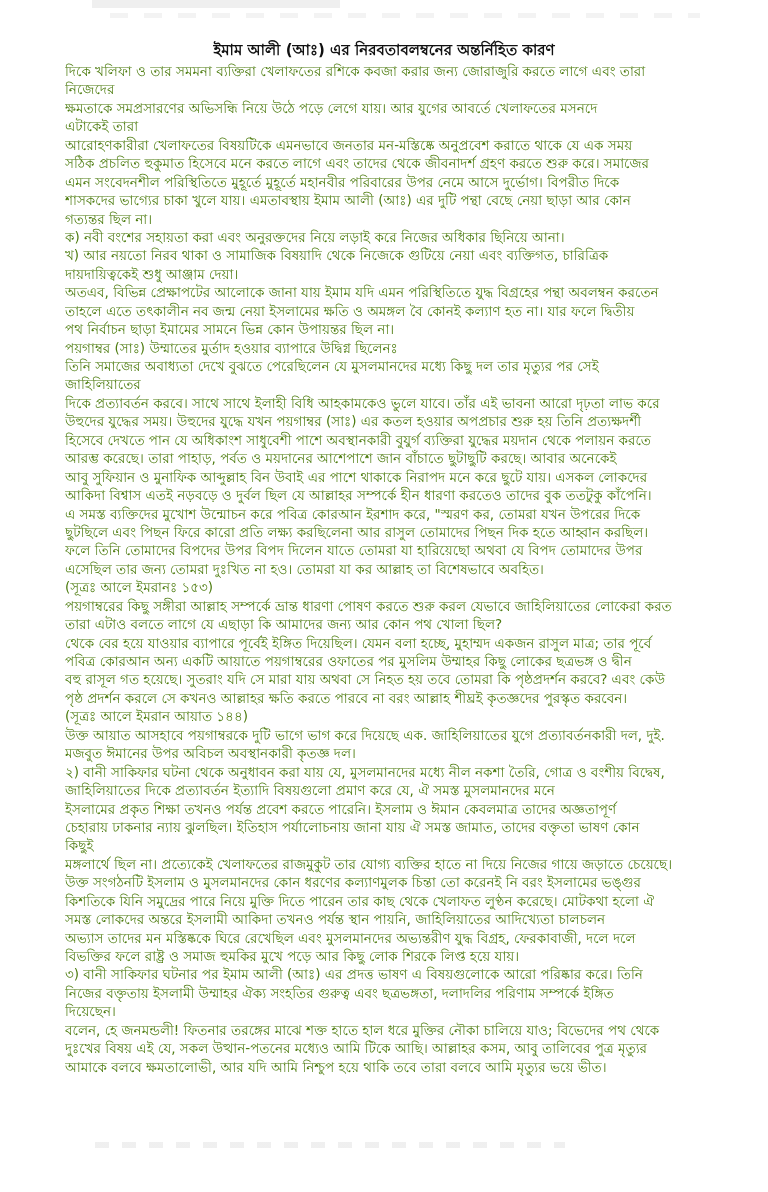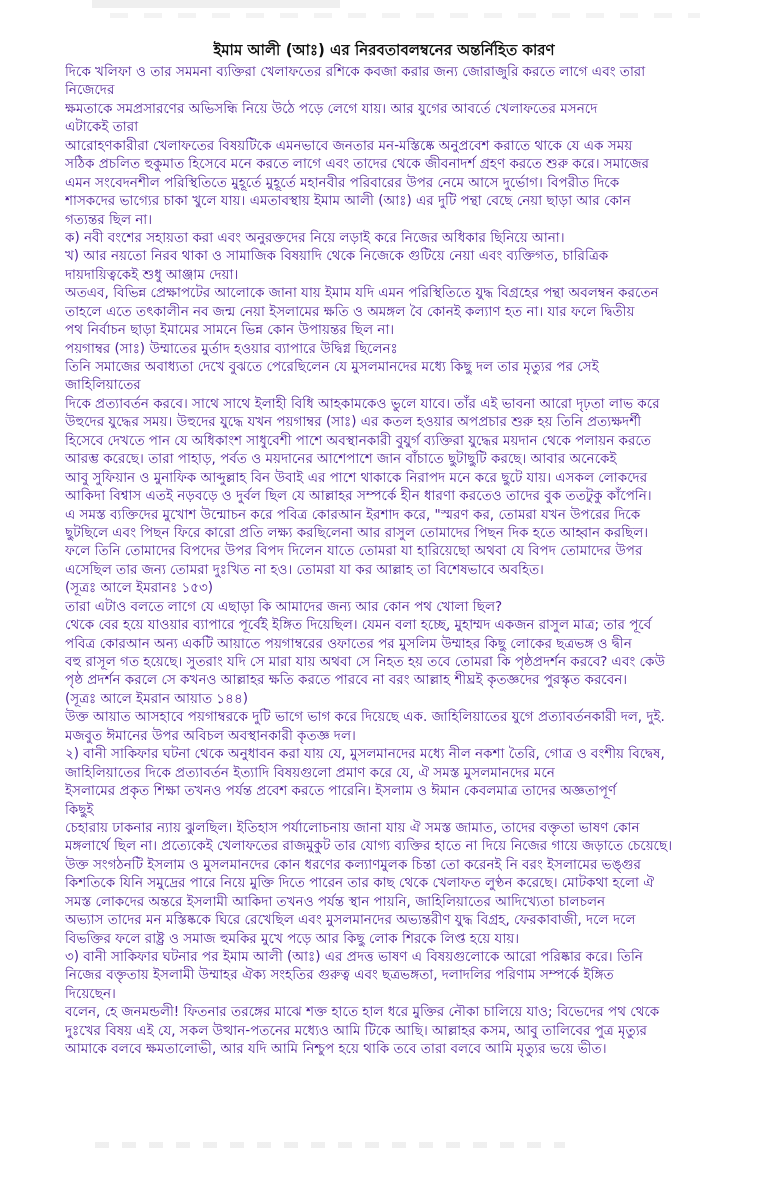--- a/index.html
+++ b/index.html
@@ -46,21 +46,21 @@
   }
   .doc-body {
     position: absolute;
     top: 62px;
     left: 65px;
     width: 648px;
     height: 1090px;
     overflow: hidden;
     font-size: 13.5px;
     line-height: 18.45px;
-    color: #4c1d95;
+    color: #4d7c0f;
   }
   .text-line {
     height: 18.45px;
     white-space: nowrap;
     overflow: hidden;
   }
   .artifact-bottom-ghost {
     position: absolute;
     left: 95px;
     top: 1142px;
@@ -100,33 +100,34 @@
       <div class="text-line">উহুদের যুদ্ধের সময়। উহুদের যুদ্ধে যখন পয়গাম্বর (সাঃ) এর কতল হওয়ার অপপ্রচার শুরু হয় তিনি প্রত্যক্ষদর্শী</div>
       <div class="text-line">হিসেবে দেখতে পান যে অধিকাংশ সাধুবেশী পাশে অবস্থানকারী বুযুর্গ ব্যক্তিরা যুদ্ধের ময়দান থেকে পলায়ন করতে</div>
       <div class="text-line">আরম্ভ করেছে। তারা পাহাড়, পর্বত ও ময়দানের আশেপাশে জান বাঁচাতে ছুটাছুটি করছে। আবার অনেকেই</div>
       <div class="text-line">আবু সুফিয়ান ও মুনাফিক আব্দুল্লাহ বিন উবাই এর পাশে থাকাকে নিরাপদ মনে করে ছুটে যায়। এসকল লোকদের</div>
       <div class="text-line">আকিদা বিশ্বাস এতই নড়বড়ে ও দুর্বল ছিল যে আল্লাহর সম্পর্কে হীন ধারণা করতেও তাদের বুক ততটুকু কাঁপেনি।</div>
       <div class="text-line">এ সমস্ত ব্যক্তিদের মুখোশ উন্মোচন করে পবিত্র কোরআন ইরশাদ করে, "স্মরণ কর, তোমরা যখন উপরের দিকে</div>
       <div class="text-line">ছুটছিলে এবং পিছন ফিরে কারো প্রতি লক্ষ্য করছিলেনা আর রাসুল তোমাদের পিছন দিক হতে আহ্বান করছিল।</div>
       <div class="text-line">ফলে তিনি তোমাদের বিপদের উপর বিপদ দিলেন যাতে তোমরা যা হারিয়েছো অথবা যে বিপদ তোমাদের উপর</div>
       <div class="text-line">এসেছিল তার জন্য তোমরা দুঃখিত না হও। তোমরা যা কর আল্লাহ তা বিশেষভাবে অবহিত।</div>
       <div class="text-line">(সূত্রঃ আলে ইমরানঃ ১৫৩)</div>
+      <div class="text-line">পয়গাম্বরের কিছু সঙ্গীরা আল্লাহ সম্পর্কে ভ্রান্ত ধারণা পোষণ করতে শুরু করল যেভাবে জাহিলিয়াতের লোকেরা করত</div>
       <div class="text-line">তারা এটাও বলতে লাগে যে এছাড়া কি আমাদের জন্য আর কোন পথ খোলা ছিল?</div>
       <div class="text-line">থেকে বের হয়ে যাওয়ার ব্যাপারে পূর্বেই ইঙ্গিত দিয়েছিল। যেমন বলা হচ্ছে, মুহাম্মদ একজন রাসুল মাত্র; তার পূর্বে</div>
       <div class="text-line">পবিত্র কোরআন অন্য একটি আয়াতে পয়গাম্বরের ওফাতের পর মুসলিম উম্মাহর কিছু লোকের ছত্রভঙ্গ ও দ্বীন</div>
       <div class="text-line">বহু রাসূল গত হয়েছে। সুতরাং যদি সে মারা যায় অথবা সে নিহত হয় তবে তোমরা কি পৃষ্ঠপ্রদর্শন করবে? এবং কেউ</div>
       <div class="text-line">পৃষ্ঠ প্রদর্শন করলে সে কখনও আল্লাহর ক্ষতি করতে পারবে না বরং আল্লাহ শীঘ্রই কৃতজ্ঞদের পুরস্কৃত করবেন।</div>
       <div class="text-line">(সূত্রঃ আলে ইমরান আয়াত ১৪৪)</div>
       <div class="text-line">উক্ত আয়াত আসহাবে পয়গাম্বরকে দুটি ভাগে ভাগ করে দিয়েছে এক. জাহিলিয়াতের যুগে প্রত্যাবর্তনকারী দল, দুই.</div>
       <div class="text-line">মজবুত ঈমানের উপর অবিচল অবস্থানকারী কৃতজ্ঞ দল।</div>
       <div class="text-line">২) বানী সাকিফার ঘটনা থেকে অনুধাবন করা যায় যে, মুসলমানদের মধ্যে নীল নকশা তৈরি, গোত্র ও বংশীয় বিদ্বেষ,</div>
       <div class="text-line">জাহিলিয়াতের দিকে প্রত্যাবর্তন ইত্যাদি বিষয়গুলো প্রমাণ করে যে, ঐ সমস্ত মুসলমানদের মনে</div>
       <div class="text-line">ইসলামের প্রকৃত শিক্ষা তখনও পর্যন্ত প্রবেশ করতে পারেনি। ইসলাম ও ঈমান কেবলমাত্র তাদের অজ্ঞতাপূর্ণ</div>
+      <div class="text-line">চেহারায় ঢাকনার ন্যায় ঝুলছিল। ইতিহাস পর্যালোচনায় জানা যায় ঐ সমস্ত জামাত, তাদের বক্তৃতা ভাষণ কোন</div>
       <div class="text-line">কিছুই</div>
-      <div class="text-line">চেহারায় ঢাকনার ন্যায় ঝুলছিল। ইতিহাস পর্যালোচনায় জানা যায় ঐ সমস্ত জামাত, তাদের বক্তৃতা ভাষণ কোন</div>
       <div class="text-line">মঙ্গলার্থে ছিল না। প্রত্যেকেই খেলাফতের রাজমুকুট তার যোগ্য ব্যক্তির হাতে না দিয়ে নিজের গায়ে জড়াতে চেয়েছে।</div>
       <div class="text-line">উক্ত সংগঠনটি ইসলাম ও মুসলমানদের কোন ধরণের কল্যাণমুলক চিন্তা তো করেনই নি বরং ইসলামের ভঙ্গুর</div>
       <div class="text-line">কিশতিকে যিনি সমুদ্রের পারে নিয়ে মুক্তি দিতে পারেন তার কাছ থেকে খেলাফত লুণ্ঠন করেছে। মোটকথা হলো ঐ</div>
       <div class="text-line">সমস্ত লোকদের অন্তরে ইসলামী আকিদা তখনও পর্যন্ত স্থান পায়নি, জাহিলিয়াতের আদিখ্যেতা চালচলন</div>
       <div class="text-line">অভ্যাস তাদের মন মস্তিষ্ককে ঘিরে রেখেছিল এবং মুসলমানদের অভ্যন্তরীণ যুদ্ধ বিগ্রহ, ফেরকাবাজী, দলে দলে</div>
       <div class="text-line">বিভক্তির ফলে রাষ্ট্র ও সমাজ হুমকির মুখে পড়ে আর কিছু লোক শিরকে লিপ্ত হয়ে যায়।</div>
       <div class="text-line">৩) বানী সাকিফার ঘটনার পর ইমাম আলী (আঃ) এর প্রদত্ত ভাষণ এ বিষয়গুলোকে আরো পরিষ্কার করে। তিনি</div>
       <div class="text-line">নিজের বক্তৃতায় ইসলামী উম্মাহর ঐক্য সংহতির গুরুত্ব এবং ছত্রভঙ্গতা, দলাদলির পরিণাম সম্পর্কে ইঙ্গিত</div>
       <div class="text-line">দিয়েছেন।</div>
       <div class="text-line">বলেন, হে জনমন্ডলী! ফিতনার তরঙ্গের মাঝে শক্ত হাতে হাল ধরে মুক্তির নৌকা চালিয়ে যাও; বিভেদের পথ থেকে</div>

